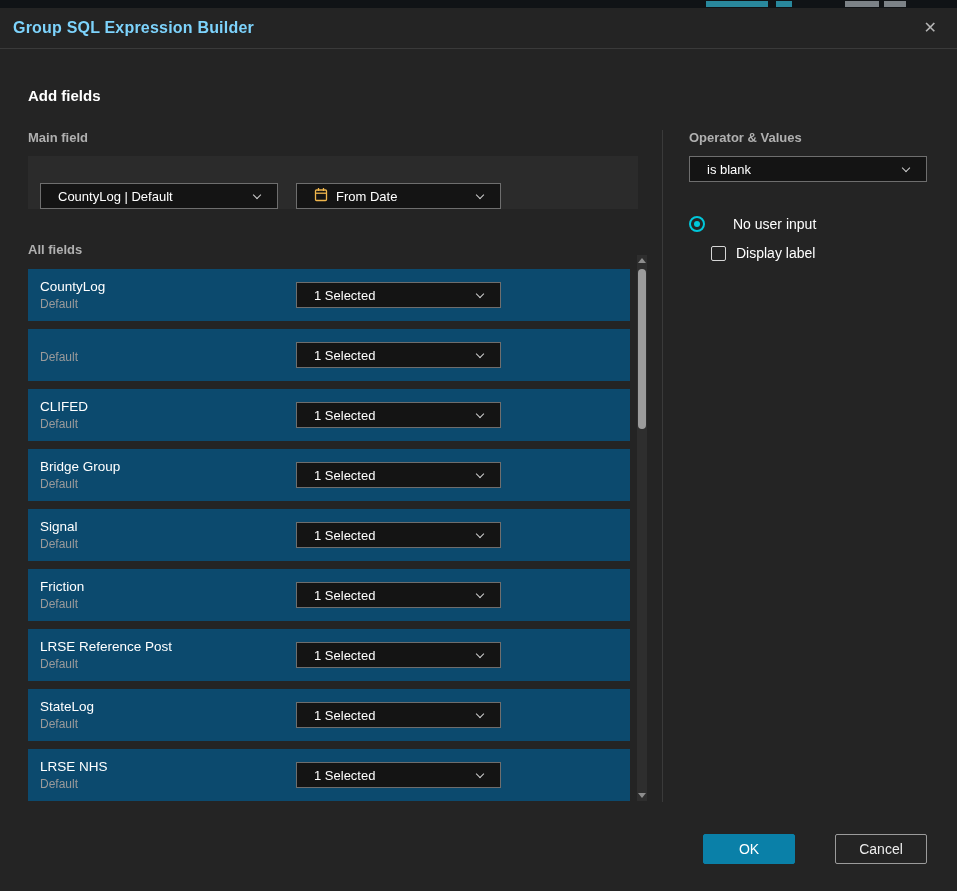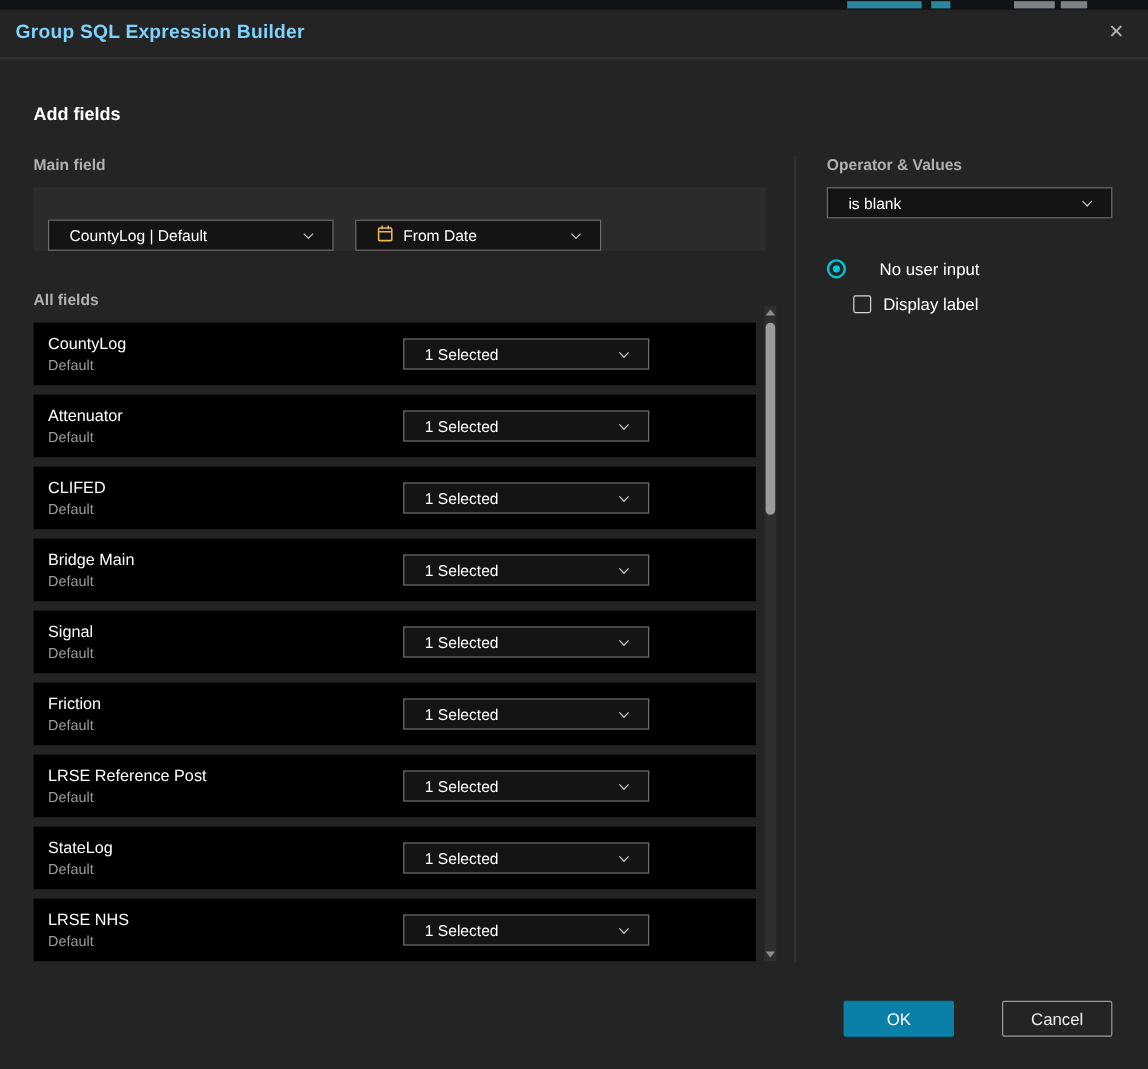--- a/index.html
+++ b/index.html
@@ -33,21 +33,21 @@
 
   .select { background:#141414; border:1px solid #6e6e6e; height:26px; display:flex; align-items:center; justify-content:space-between; padding:0 17px; color:#ffffff; font-size:13px; cursor:pointer; }
   .sel-238 { width:238px; }
   .sel-205 { width:205px; }
   .sel-left { display:flex; align-items:center; gap:8px; }
   .chev { width:6px; height:6px; border-right:1.5px solid #cccccc; border-bottom:1.5px solid #cccccc; transform:rotate(45deg); margin-top:-3px; flex:none; }
 
   .all-fields-label { margin-top:33px; }
 
   .fields-list { margin-top:12px; width:602px; display:flex; flex-direction:column; gap:8px; }
-  .field-row { height:52px; background:#000000; display:flex; align-items:center; padding:0 12px;gap:40px; }
+  .field-row { height:52px; background:#0c4a6e; display:flex; align-items:center; padding:0 12px; }
   .row-info { width:256px; }
   .row-name { font-size:13.5px; color:#ffffff; }
   .row-sub { font-size:12px; color:#9a9a9a; margin-top:3px; }
 
   
   .scrollbar { position:absolute; left:609px; top:125px; width:10px; height:546px; background:#2e2e2e; }
   .sb-thumb { position:absolute; left:1px; top:14px; width:8px; height:160px; background:#9b9b9b; border-radius:4px; cursor:grab; }
   .sb-up { position:absolute; left:1px; top:3px; width:0; height:0; border-left:4px solid transparent; border-right:4px solid transparent; border-bottom:5px solid #8d8d8d; }
   .sb-down { position:absolute; left:1px; bottom:3px; width:0; height:0; border-left:4px solid transparent; border-right:4px solid transparent; border-top:5px solid #8d8d8d; }
 
@@ -122,21 +122,20 @@
                 <div class="row-sub">Default</div>
               </div>
               <div class="select sel-205">
                 <span>1 Selected</span>
                 <span class="chev"></span>
               </div>
             </div>
 
             <div class="field-row">
               <div class="row-info">
-                <div class="row-name">Attenuator</div>
                 <div class="row-sub">Default</div>
               </div>
               <div class="select sel-205">
                 <span>1 Selected</span>
                 <span class="chev"></span>
               </div>
             </div>
 
             <div class="field-row">
               <div class="row-info">
@@ -144,21 +143,21 @@
                 <div class="row-sub">Default</div>
               </div>
               <div class="select sel-205">
                 <span>1 Selected</span>
                 <span class="chev"></span>
               </div>
             </div>
 
             <div class="field-row">
               <div class="row-info">
-                <div class="row-name">Bridge Main</div>
+                <div class="row-name">Bridge Group</div>
                 <div class="row-sub">Default</div>
               </div>
               <div class="select sel-205">
                 <span>1 Selected</span>
                 <span class="chev"></span>
               </div>
             </div>
 
             <div class="field-row">
               <div class="row-info">

